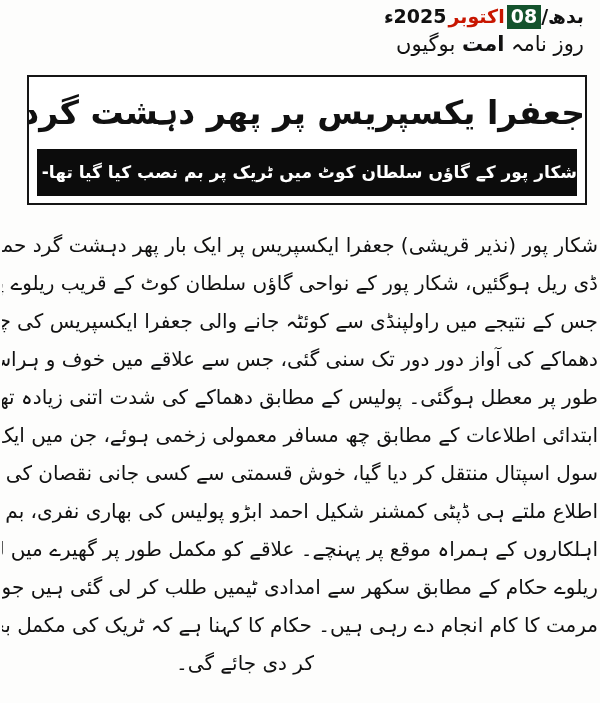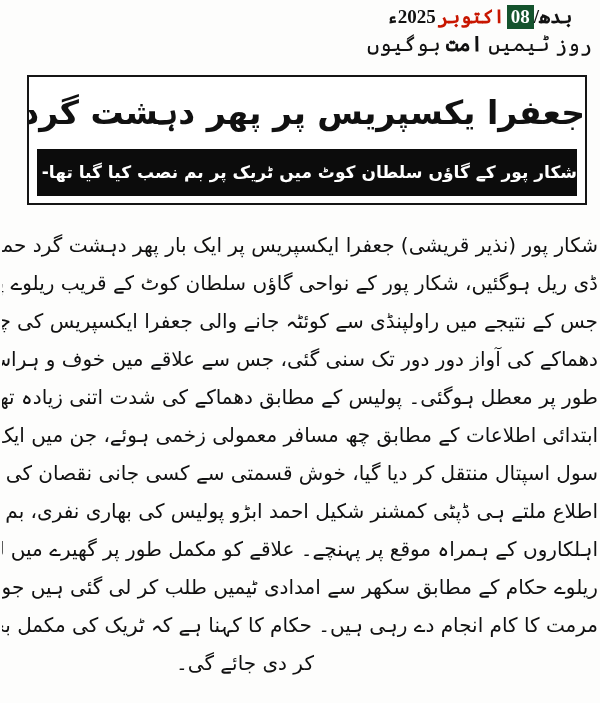--- a/index.html
+++ b/index.html
@@ -10,22 +10,22 @@
     color:#111111;
     overflow:hidden;
   }
   .page{
     position:relative;width:600px;height:703px;
     background:#fdfdfc;direction:rtl;overflow:hidden;
   }
 
   
   .masthead{
-    position:absolute;top:5px;right:8px;
-    text-align:center;direction:rtl;line-height:1.25;font-family:Liberation Serif, serif;
+    position:absolute;top:5px;right:16px;
+    text-align:right;direction:rtl;line-height:1.25;
   }
   .date-line{font-size:19px;font-weight:bold;white-space:nowrap;}
   .date-line .day{color:#111;}
   .date-line .sep{color:#111;}
   .date-line .num{
     background:#14532d;color:#ffffff;
     padding:0 4px;font-weight:bold;display:inline-block;
   }
   .date-line .month{color:#c81600;font-weight:bold;padding:0 2px;}
   .date-line .year{color:#111;}
@@ -74,21 +74,21 @@
 </head>
 <body>
 
 <div class="page">
 
   <div class="masthead">
     <div class="date-line">
       <span class="day">بدھ</span><span class="sep">/</span><span class="num">08</span><span class="month">اکتوبر</span><span class="year">2025ء</span>
     </div>
     <div class="paper-line">
-      <span>روز ٹیمیں</span>
+      <span>روز نامہ</span>
       <span class="brand">امت</span>
       <span>بوگیوں</span>
     </div>
   </div>
 
   <div class="headline-box">
     <div class="headline">جعفرا یکسپریس پر پھر دہشت گرد حملہ -4بوگیاں ڈی ریل</div>
     <div class="subheadline-bar">شکار پور کے گاؤں سلطان کوٹ میں ٹریک پر بم نصب کیا گیا تھا- ریلوے ٹریفک عارضی معطل - 4افراد زخمی ہوگئے</div>
   </div>
 

